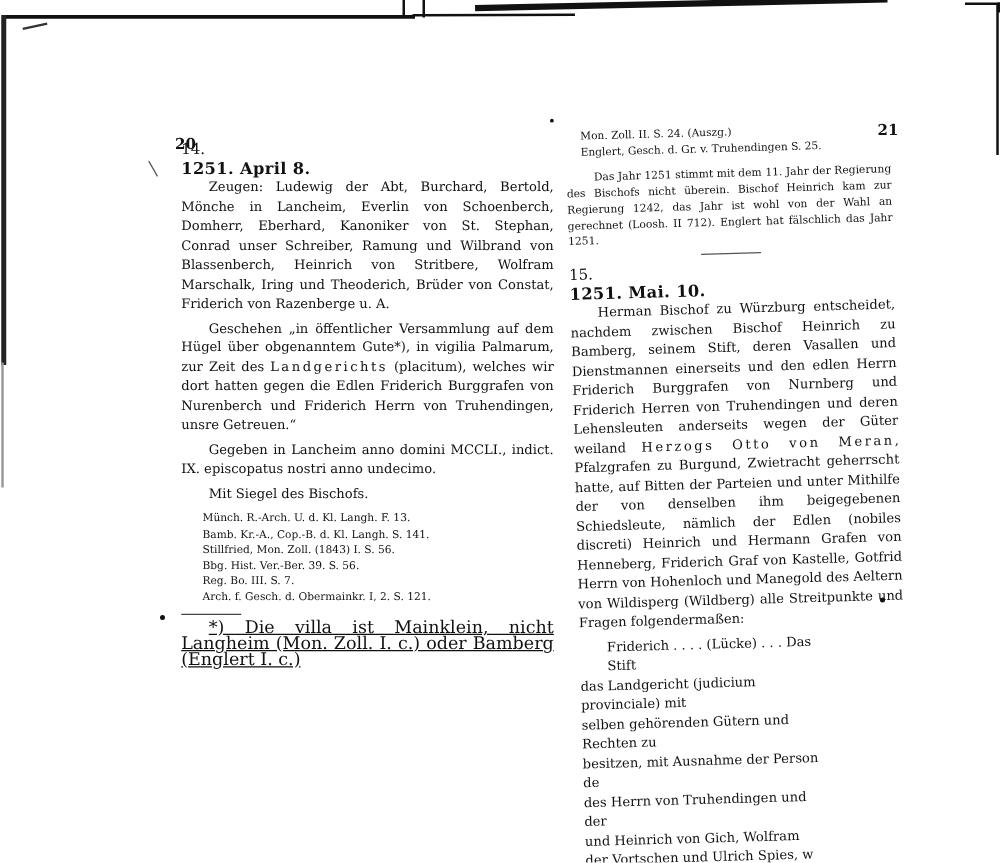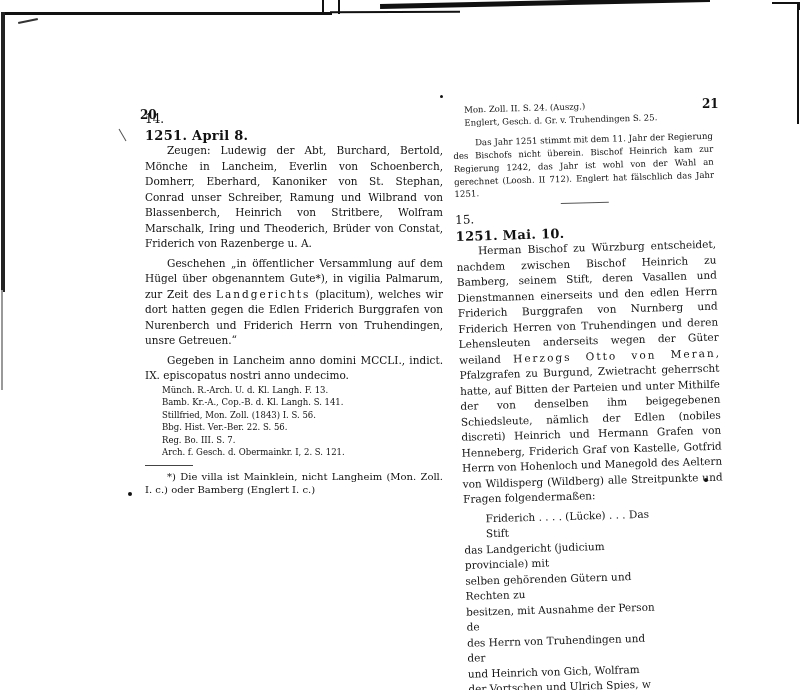--- a/index.html
+++ b/index.html
@@ -22,21 +22,21 @@
     .page { position: absolute; font-size: 10.5px; line-height: 15.5px; }
     .page p { margin: 0; text-align: justify; }
     .indent { text-indent: 22px; }
     .page-num { position: absolute; font-size: 12px; font-weight: bold; }
     .doc-num { text-align: center; font-size: 12px; margin: 0; }
     .doc-date { text-align: center; font-size: 13px; font-weight: bold; margin: 0 0 3px 0; letter-spacing: 0.3px; }
     .spaced { letter-spacing: 2px; }
     .refs { margin-left: 17px; font-size: 8.5px; line-height: 12.6px; }
     .refs div { white-space: nowrap; }
     .footnote-rule { width: 48px; height: 1px; background: #444; margin: 6px 0 4px 0; }
-    .footnote { font-size: 10px; line-height: 13px; }
+    .footnote { font-size: 14px; line-height: 13px; text-decoration: underline; }
     .short-rule { width: 48px; height: 1px; background: #555; margin: 5px auto 6px auto; }
     .note { font-size: 8.6px; line-height: 12.8px; }
     #left-page { left: 145px; top: 112px; width: 298px; }
     #right-page { left: 452px; top: 104px; width: 260px; transform: rotate(-1.6deg); transform-origin: left top; }
   </style>
 </head>
 <body>
 
 <div class="edge-top-left"></div>
 <div class="edge-top-mid"></div>
@@ -52,25 +52,26 @@
 <div class="dot" style="left:704px; top:478px;"></div>
 <div style="position:absolute; left:122px; top:128px; width:1px; height:14px; background:#555; transform:rotate(-30deg);"></div>
 
 <div class="page-num" style="left:140px; top:108px;">20</div>
 <div class="page" id="left-page">
   <p class="doc-num">14.</p>
   <p class="doc-date">1251. April 8.</p>
   <p class="indent">Zeugen: Ludewig der Abt, Burchard, Bertold, Mönche in Lancheim, Everlin von Schoenberch, Domherr, Eberhard, Kanoniker von St. Stephan, Conrad unser Schreiber, Ramung und Wilbrand von Blassenberch, Heinrich von Stritbere, Wolfram Marschalk, Iring und Theoderich, Brüder von Constat, Friderich von Razenberge u. A.</p>
   <p class="indent" style="margin-top:4px;"><span>Geschehen „in öffentlicher Versammlung auf dem Hügel über obgenanntem Gute*), in vigilia Palmarum, zur Zeit des </span><span class="spaced">Landgerichts</span><span> (placitum), welches wir dort hatten gegen die Edlen Friderich Burggrafen von Nurenberch und Friderich Herrn von Truhendingen, unsre Getreuen.“</span></p>
   <p class="indent" style="margin-top:4px;">Gegeben in Lancheim anno domini MCCLI., indict. IX. episcopatus nostri anno undecimo.</p>
+  <p class="indent" style="margin-top:4px; margin-bottom:6px;">Mit Siegel des Bischofs.</p>
   <div class="refs">
     <div>Münch. R.-Arch. U. d. Kl. Langh. F. 13.</div>
     <div>Bamb. Kr.-A., Cop.-B. d. Kl. Langh. S. 141.</div>
     <div>Stillfried, Mon. Zoll. (1843) I. S. 56.</div>
-    <div>Bbg. Hist. Ver.-Ber. 22. S. 56.</div>
+    <div>Bbg. Hist. Ver.-Ber. 39. S. 56.</div>
     <div>Reg. Bo. III. S. 7.</div>
     <div>Arch. f. Gesch. d. Obermainkr. I, 2. S. 121.</div>
   </div>
   <div class="footnote-rule"></div>
   <p class="footnote indent">*) Die villa ist Mainklein, nicht Langheim (Mon. Zoll. I. c.) oder Bamberg (Englert I. c.)</p>
 </div>
 
 <div class="page-num" style="left:702px; top:77px;margin-top:20px;">21</div>
 <div class="page" id="right-page">
   <div class="refs" style="margin-left:12px;">

